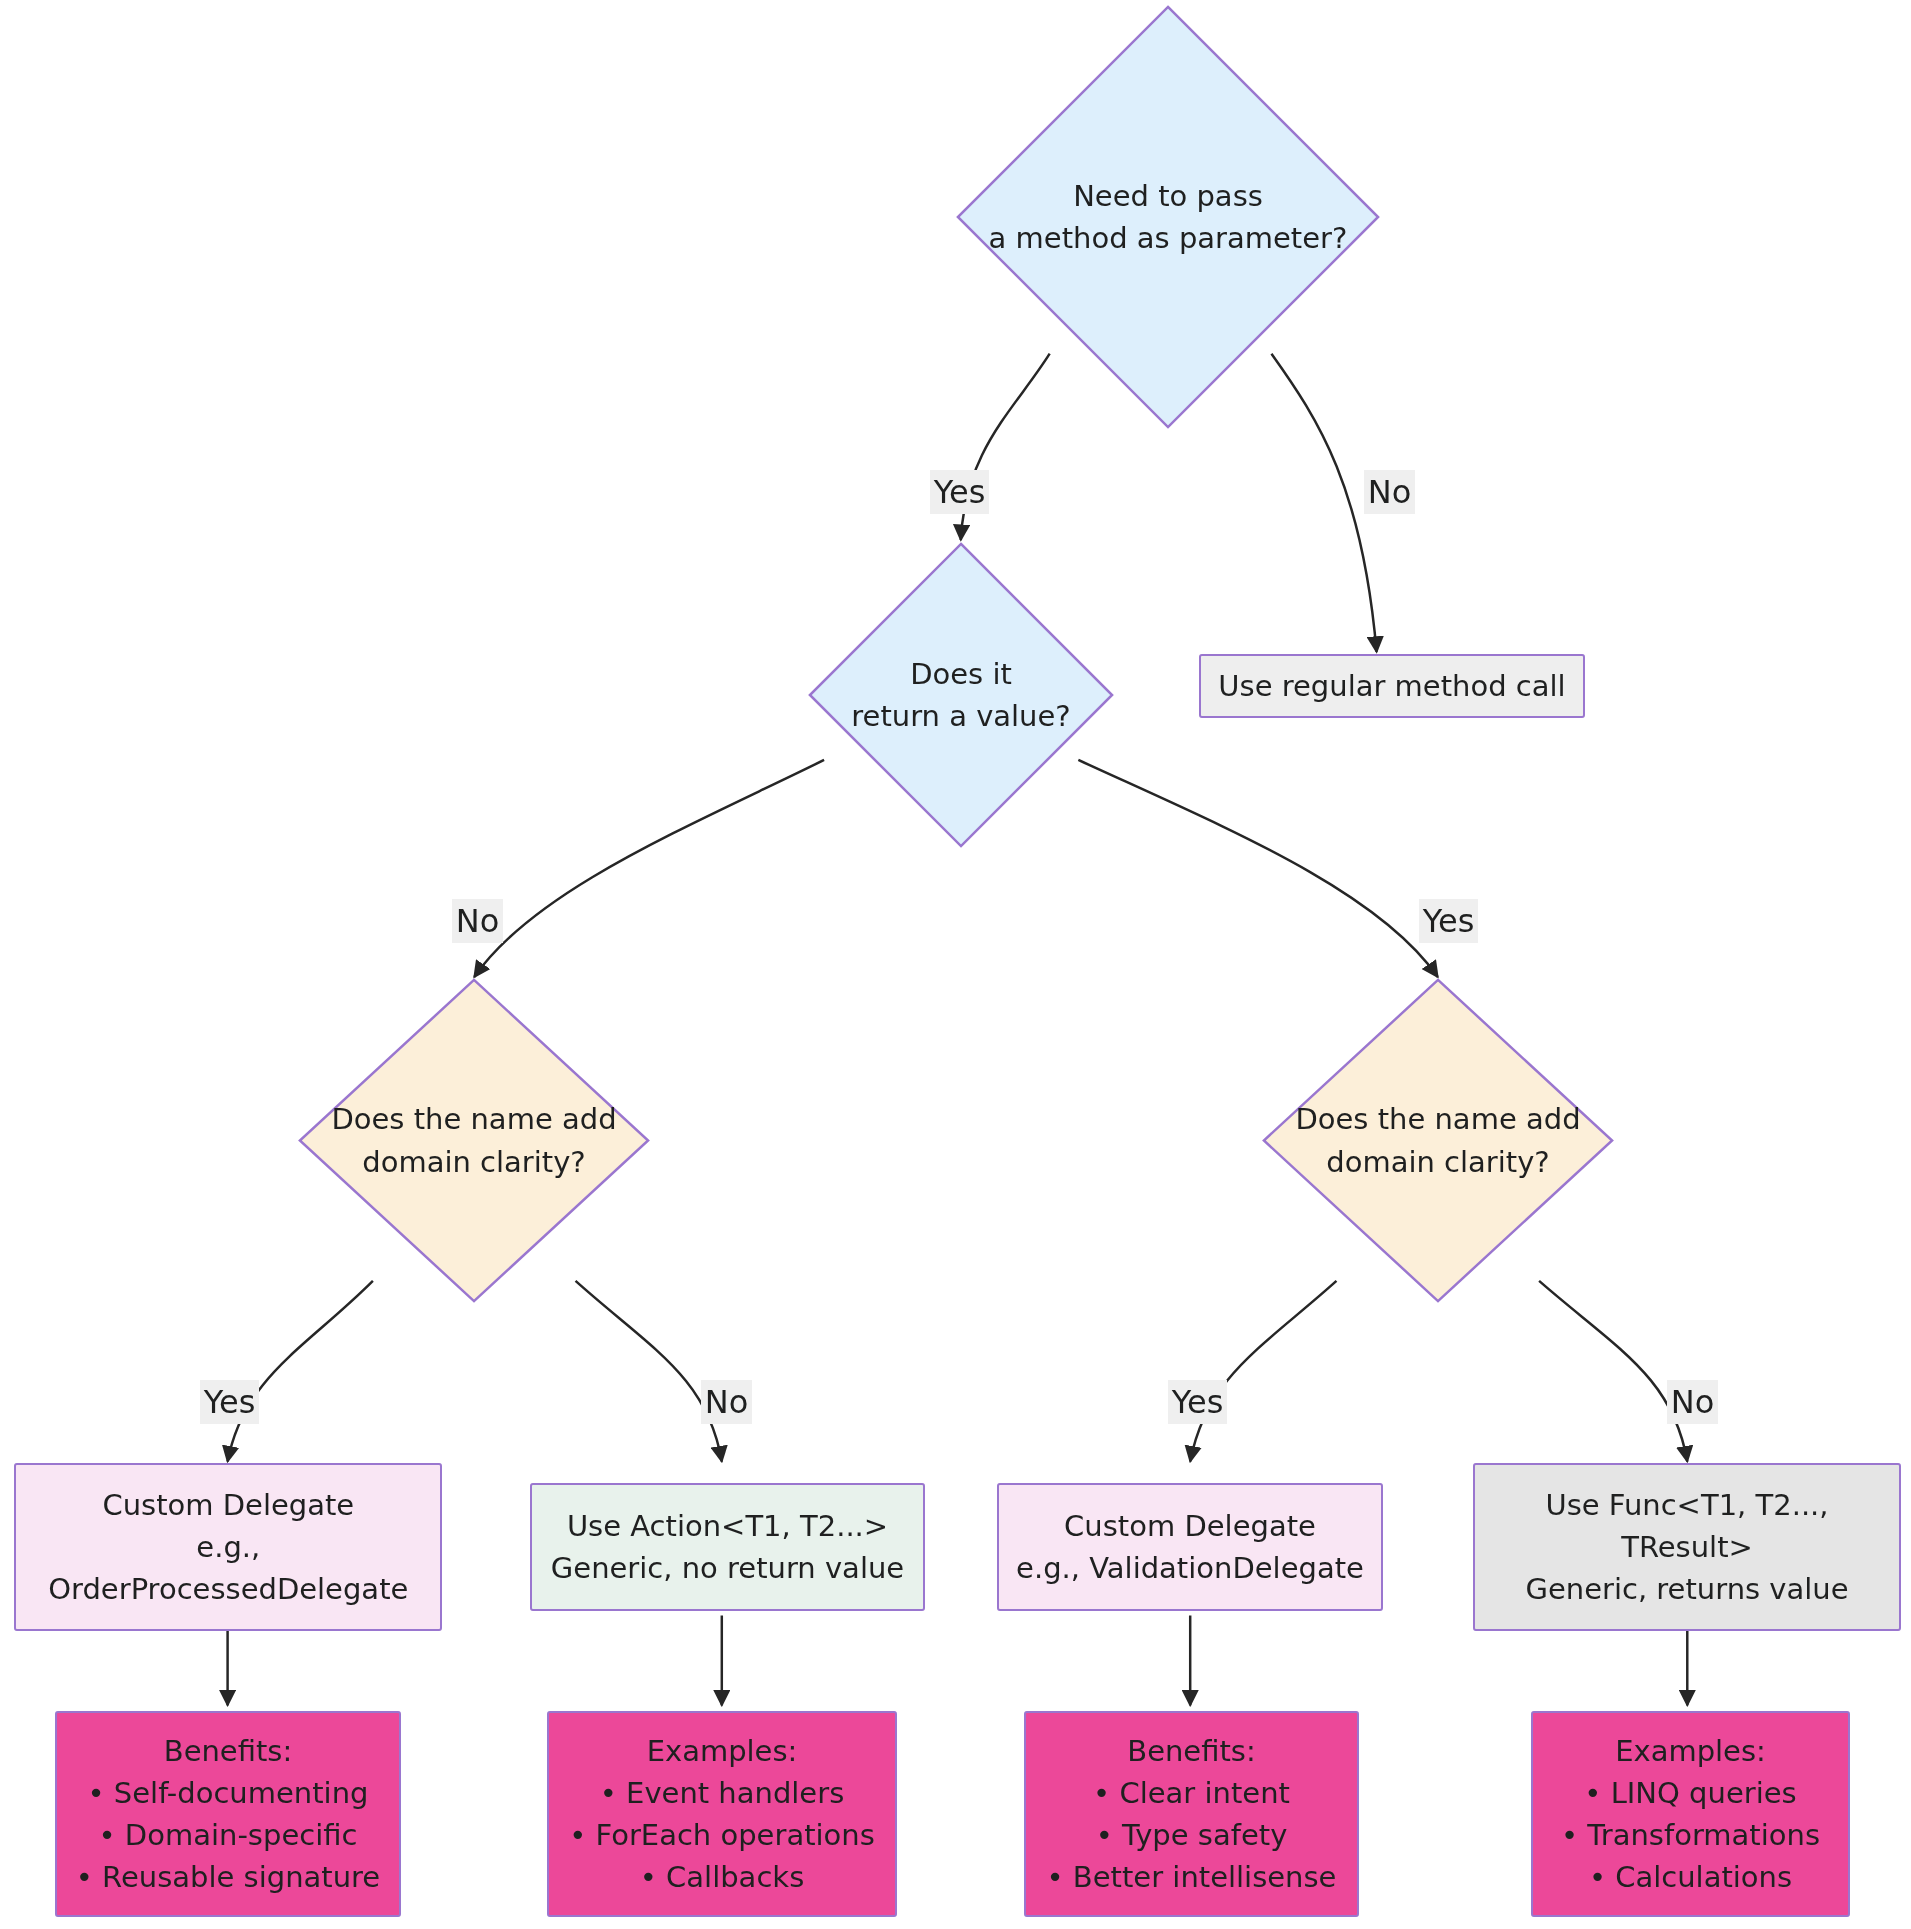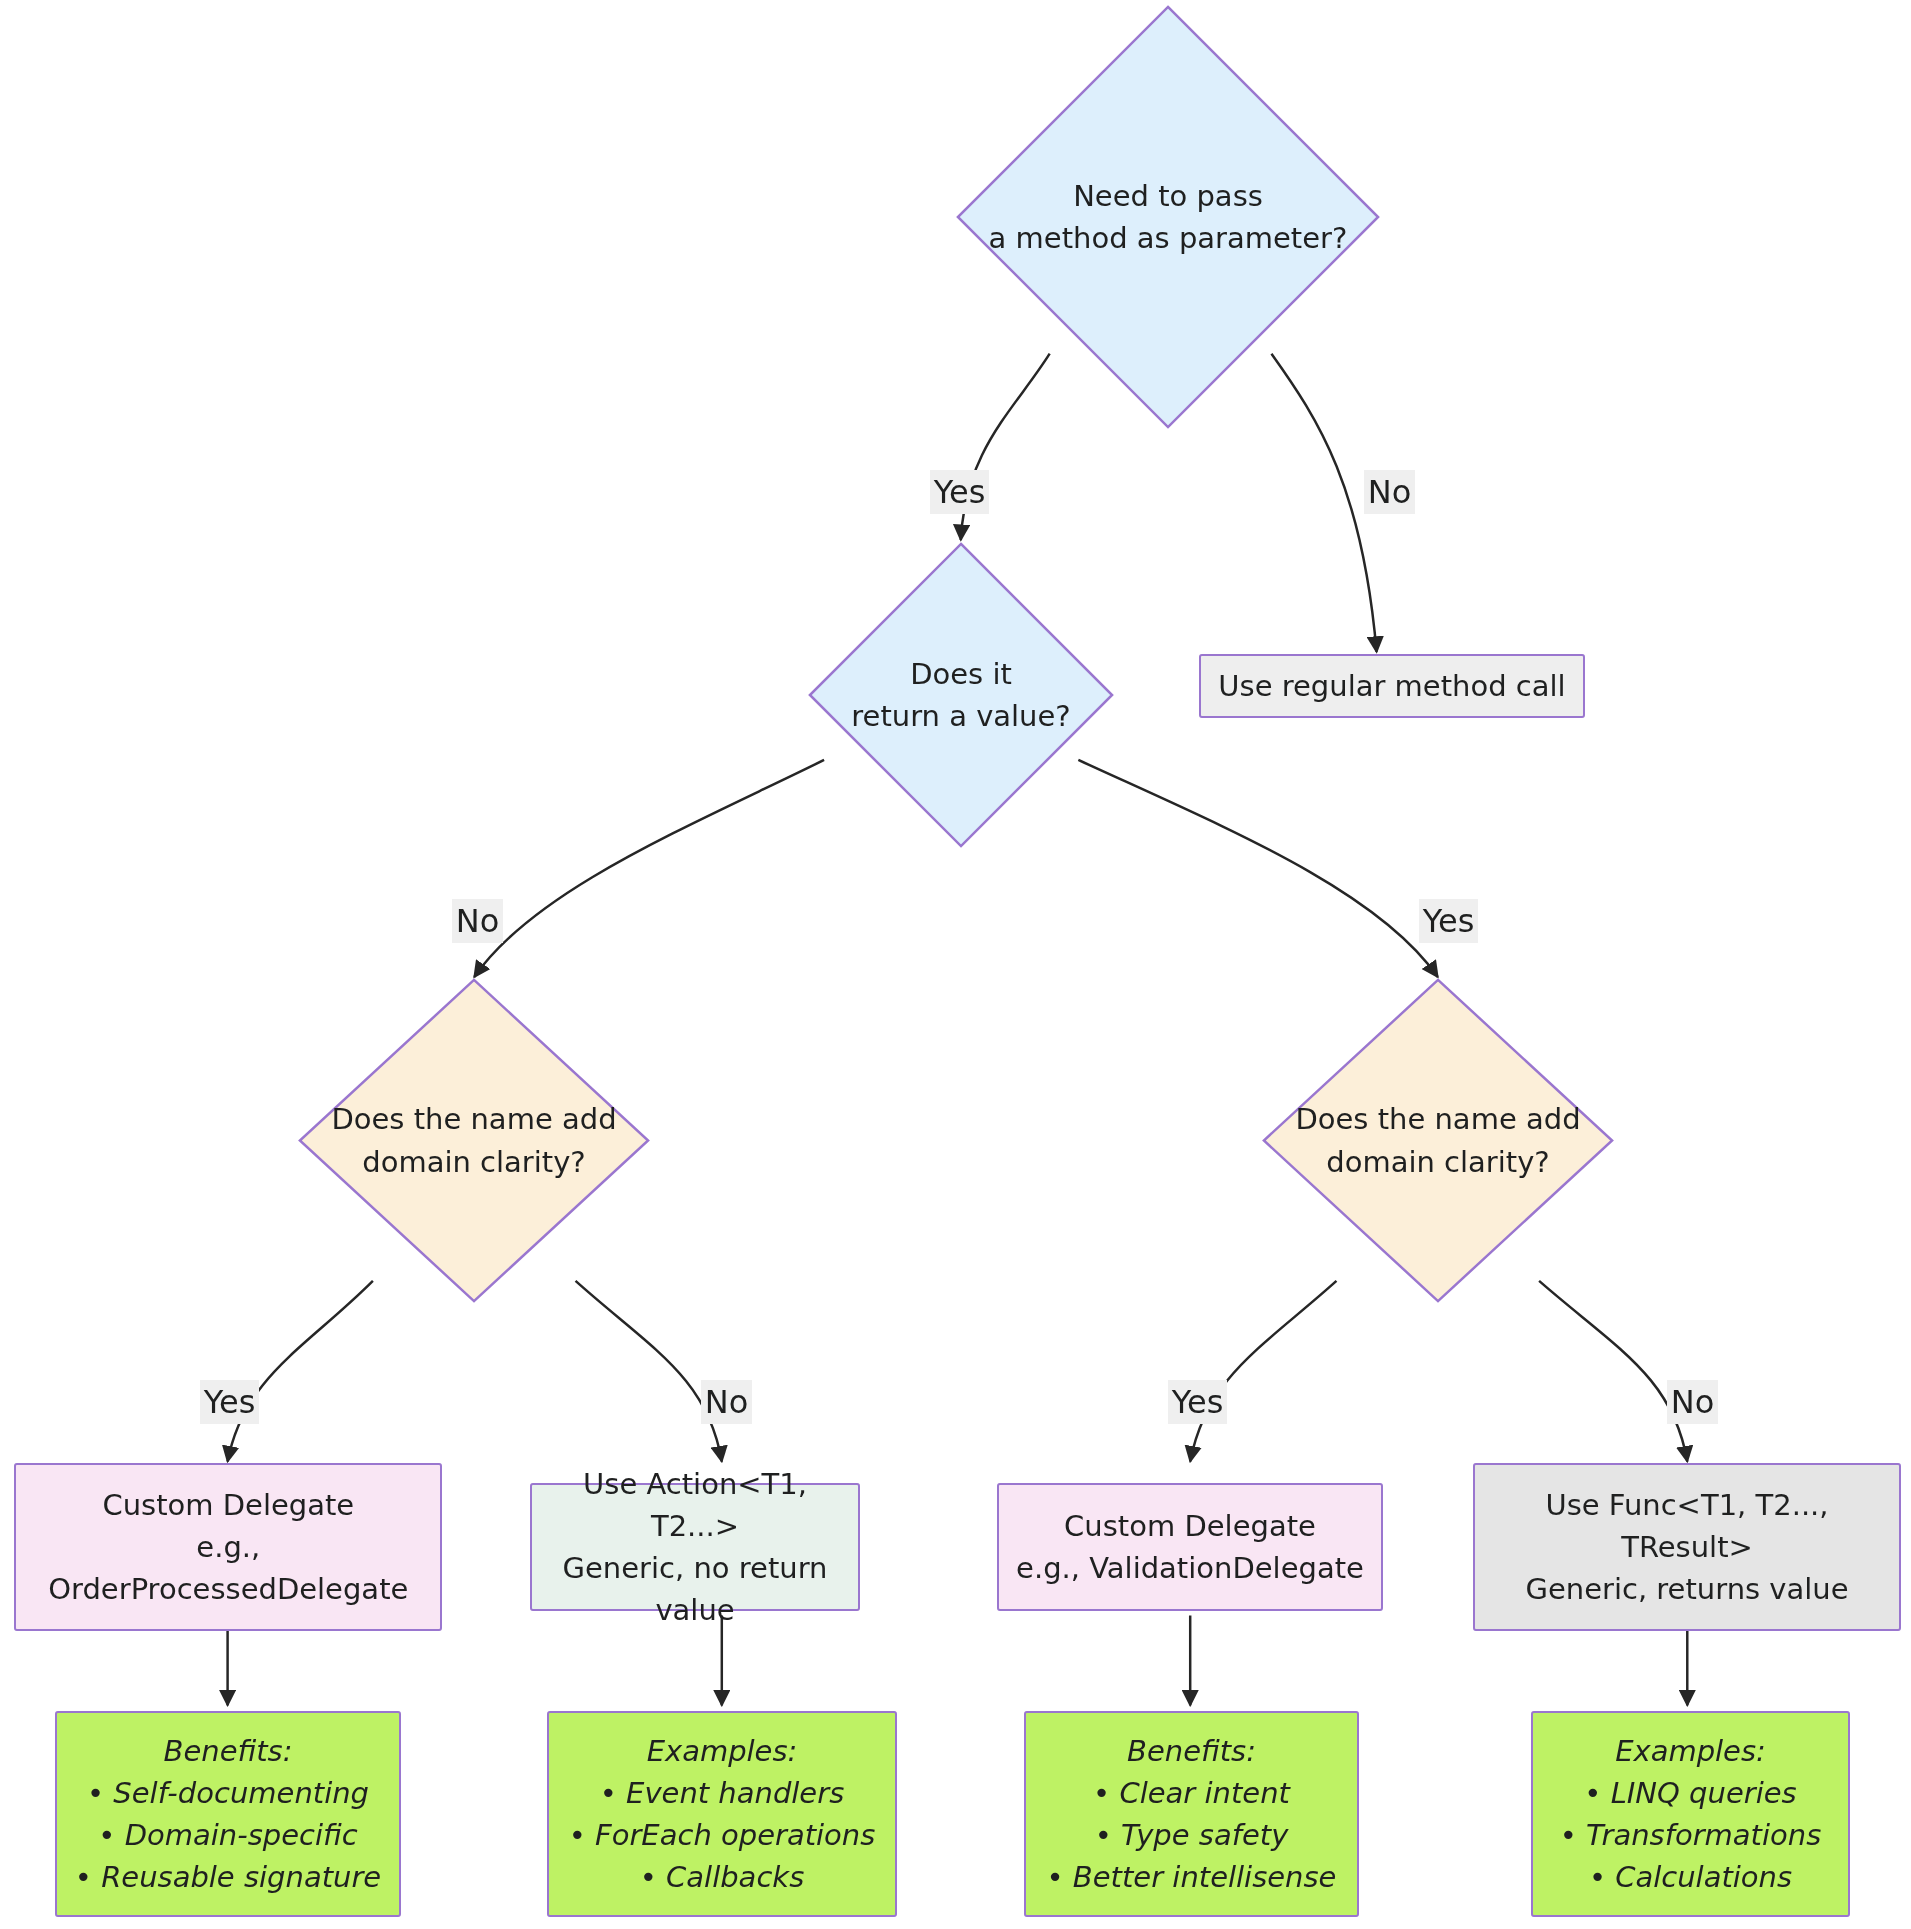--- a/index.html
+++ b/index.html
@@ -62,21 +62,21 @@
     padding: 13.4px 17px;
   }
   .rect .rlabel {
     width: 100%;
     white-space: pre-line;
   }
 
   .fill-grey   { background: #eeeeee; border-color: #9a76cf; }
   .fill-pink   { background: #f9e6f4; border-color: #9a76cf; }
   .fill-green  { background: #e8f2ec; border-color: #9a76cf; }
-  .fill-lilac  { background: #bef264; border-color: #9a76cf; font-style: italic; }
+  .fill-lilac  { background: #ec4899; border-color: #9a76cf; }
   .fill-rose   { background: #e5e5e5; border-color: #9a76cf; }
 
   
   .edge-label {
     position: absolute;
     background: #efefef;
     color: #1f2020;
     font-size: 32px;
     line-height: 1.2;
     padding: 2.9px 3.8px;
@@ -175,21 +175,21 @@
       <div>domain clarity?</div>
     </div>
   </div>
 
   <div class="node rect fill-pink" style="left:14.3px; top:1463px; width:428px; height:168px;">
     <div class="rlabel">Custom Delegate
 e.g.,
 OrderProcessedDelegate</div>
   </div>
 
-  <div class="node rect fill-green" style="left:530px; top:1483px; width:330px; height:128px;">
+  <div class="node rect fill-green" style="left:530px; top:1483px; width:395px; height:128px;">
     <div class="rlabel">Use Action&lt;T1, T2...&gt;
 Generic, no return value</div>
   </div>
 
   <div class="node rect fill-pink" style="left:997px; top:1483px; width:386px; height:128px;">
     <div class="rlabel">Custom Delegate
 e.g., ValidationDelegate</div>
   </div>
 
   <div class="node rect fill-rose" style="left:1473px; top:1463px; width:428px; height:168px;">

